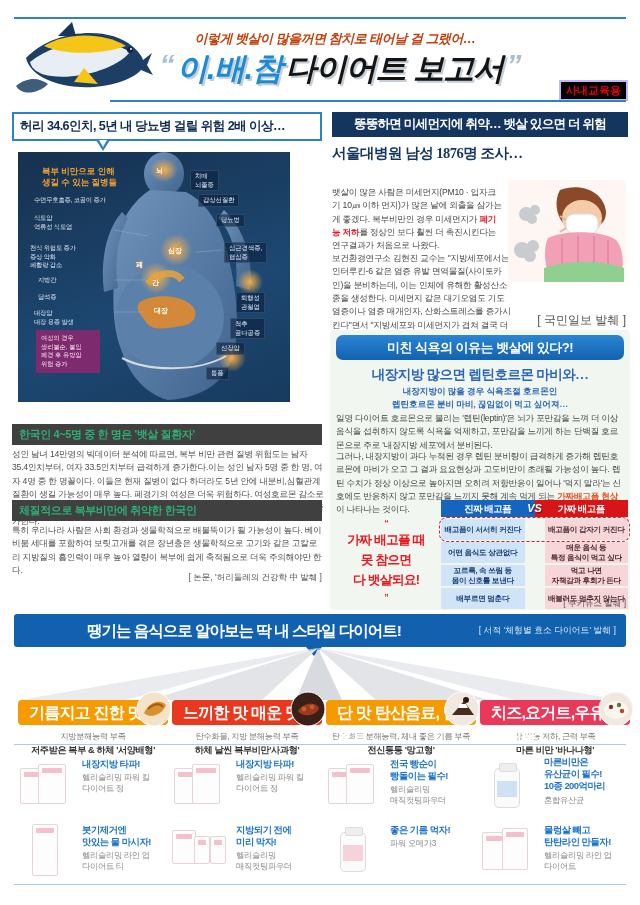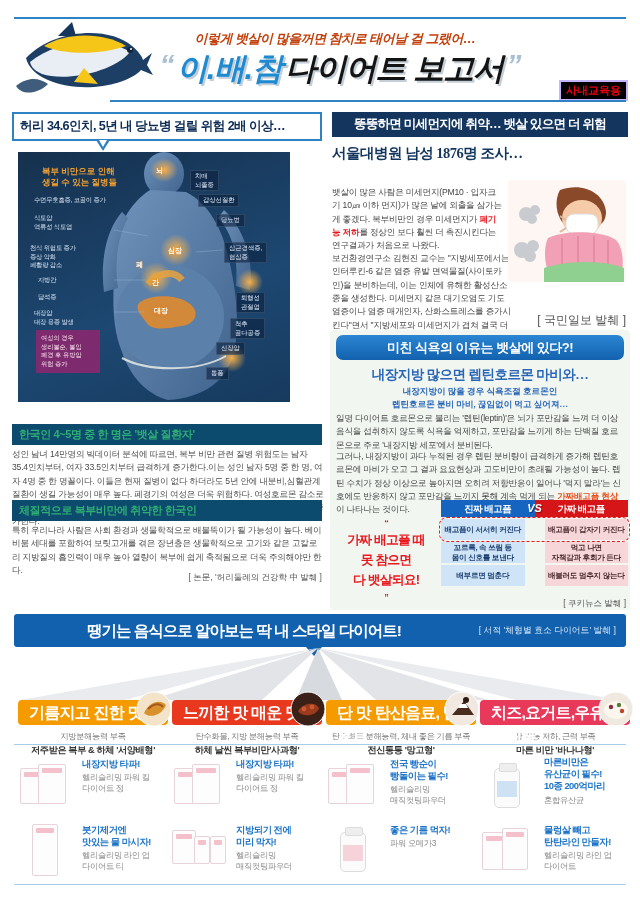--- a/index.html
+++ b/index.html
@@ -36,21 +36,21 @@
              background:linear-gradient(160deg,#16314f 0%,#1d4872 60%,#173a5e 100%);
              color:#cfe0f2; overflow:hidden; }
   .dg-intro { position:absolute; left:24px; top:14px; color:#f0a030; font-weight:800; font-size:8.5px; line-height:1.35; }
   .dg-l { position:absolute; font-size:6.3px; line-height:1.35; color:#d9e6f5; letter-spacing:-0.2px; }
   .dg-r { position:absolute; font-size:6.3px; line-height:1.35; color:#e6eefb;
           background:rgba(12,34,64,.62); border:1px solid rgba(255,255,255,.12); padding:1px 4px; border-radius:1px; }
   .dg-organ { position:absolute; font-size:7px; font-weight:800; color:#fff; text-shadow:0 0 3px #e07b00; }
   .dg-female { position:absolute; left:18px; top:178px; width:64px; background:#7d2a6e;
                color:#ffe9f2; font-size:6.2px; line-height:1.4; padding:4px 5px; }
 
-  .sec-title { position:absolute; left:12px; width:310px; background:#0c4a6e; color:#2fae73;
+  .sec-title { position:absolute; left:12px; width:310px; background:#404040; color:#2fae73;
                font-size:11px; font-weight:800; padding:3px 7px; letter-spacing:-0.4px; }
   .sec-body { position:absolute; left:12px; width:312px; font-size:8.6px; color:#4a4a4a; line-height:1.55; letter-spacing:-0.2px; }
   .l-cite { position:absolute; left:12px; top:572px; width:310px; text-align:right; font-size:8.5px; color:#555; }
 
   
   .r-headline { position:absolute; left:332px; top:112px; width:296px; background:#14365e; color:#fff;
                 font-size:12.6px; font-weight:800; padding:4px 0; text-align:center; letter-spacing:-0.8px; }
   .r-sub1 { position:absolute; left:332px; top:144px; font-family:"Liberation Serif","DejaVu Serif",serif;
             font-size:14.5px; font-weight:700; color:#14365e; letter-spacing:-0.5px; }
   .r-sub2 { position:absolute; left:332px; top:164px; font-family:"Liberation Serif","DejaVu Serif",serif;
@@ -275,20 +275,25 @@
     <div class="vs-head">
       <div class="tcell">진짜 배고픔</div>
       <div class="fcell">가짜 배고픔</div>
       <div class="vs-label">VS</div>
     </div>
     <div class="vs-row dashed">
       <div class="vs-t pl">배고픔이 서서히 커진다</div>
       <div class="vs-f pl">배고픔이 갑자기 커진다</div>
     </div>
     <div class="vs-row">
+      <div class="vs-t pl">어떤 음식도 상관없다</div>
+      <div class="vs-f pl">매운 음식 등
+특정 음식이 먹고 싶다</div>
+    </div>
+    <div class="vs-row">
       <div class="vs-t pl">꼬르륵, 속 쓰림 등
 몸이 신호를 보낸다</div>
       <div class="vs-f pl">먹고 나면
 자책감과 후회가 든다</div>
     </div>
     <div class="vs-row">
       <div class="vs-t pl">배부르면 멈춘다</div>
       <div class="vs-f pl">배불러도 멈추지 않는다</div>
     </div>
   </div>

